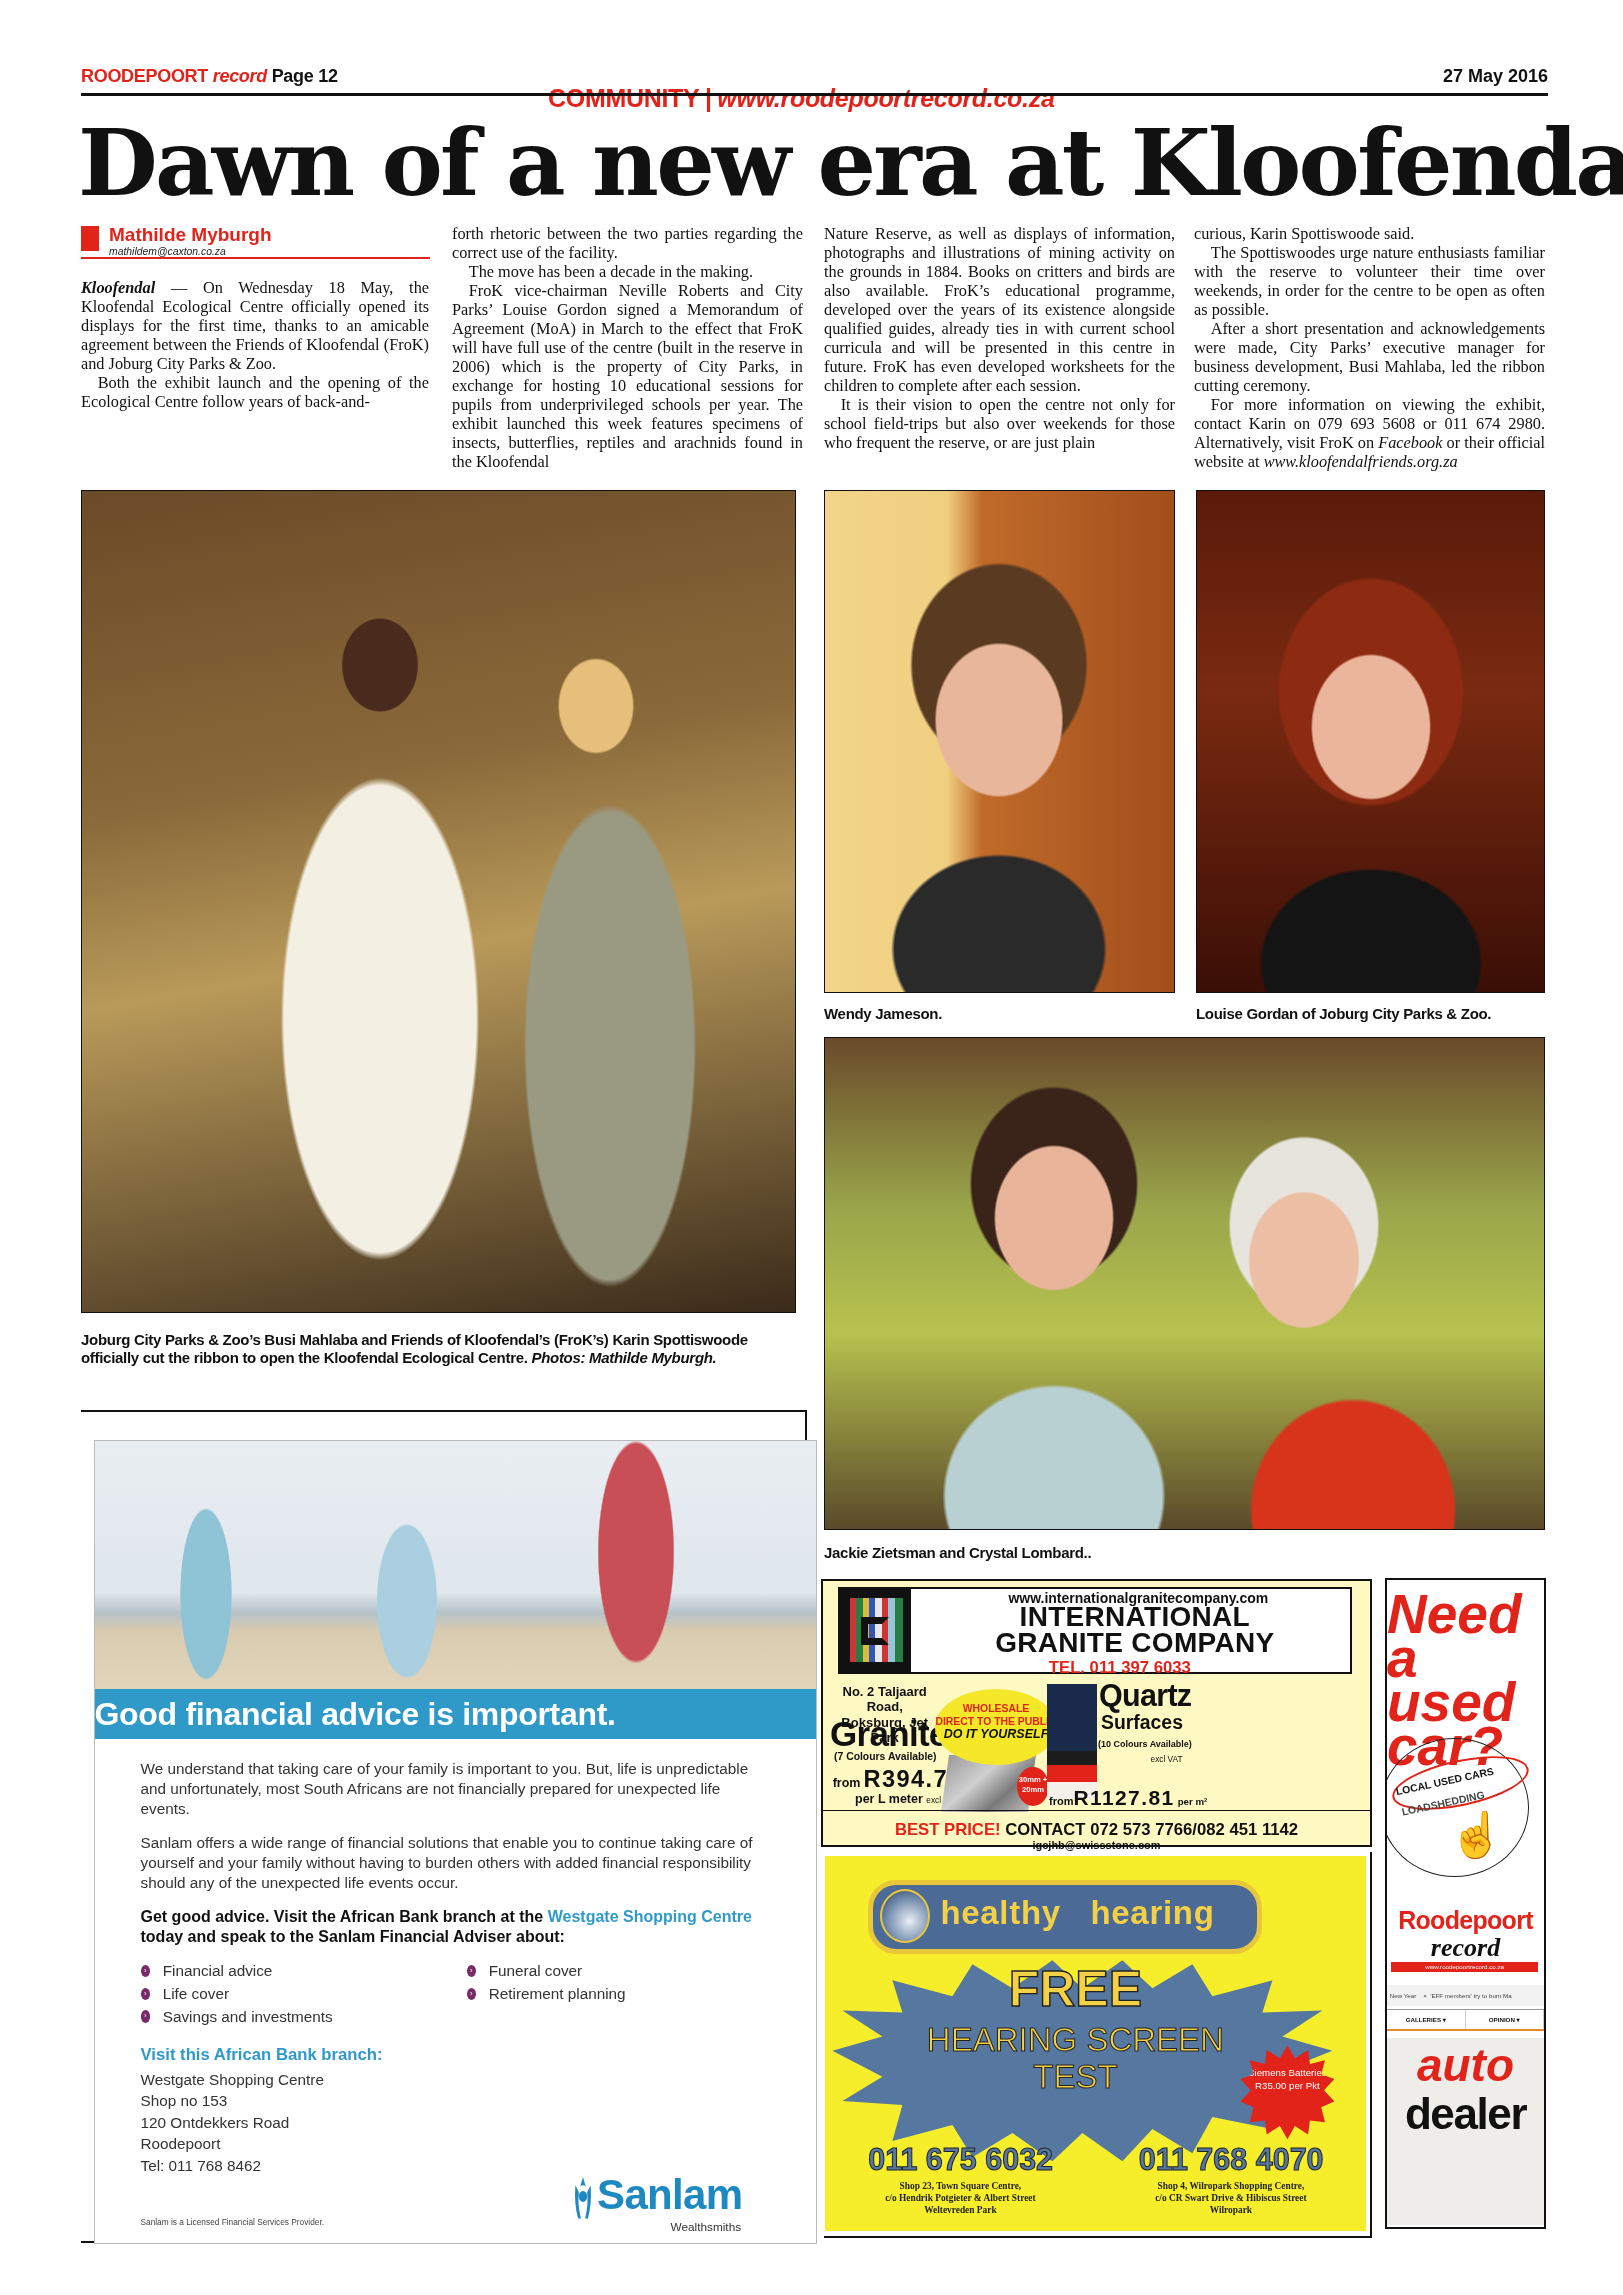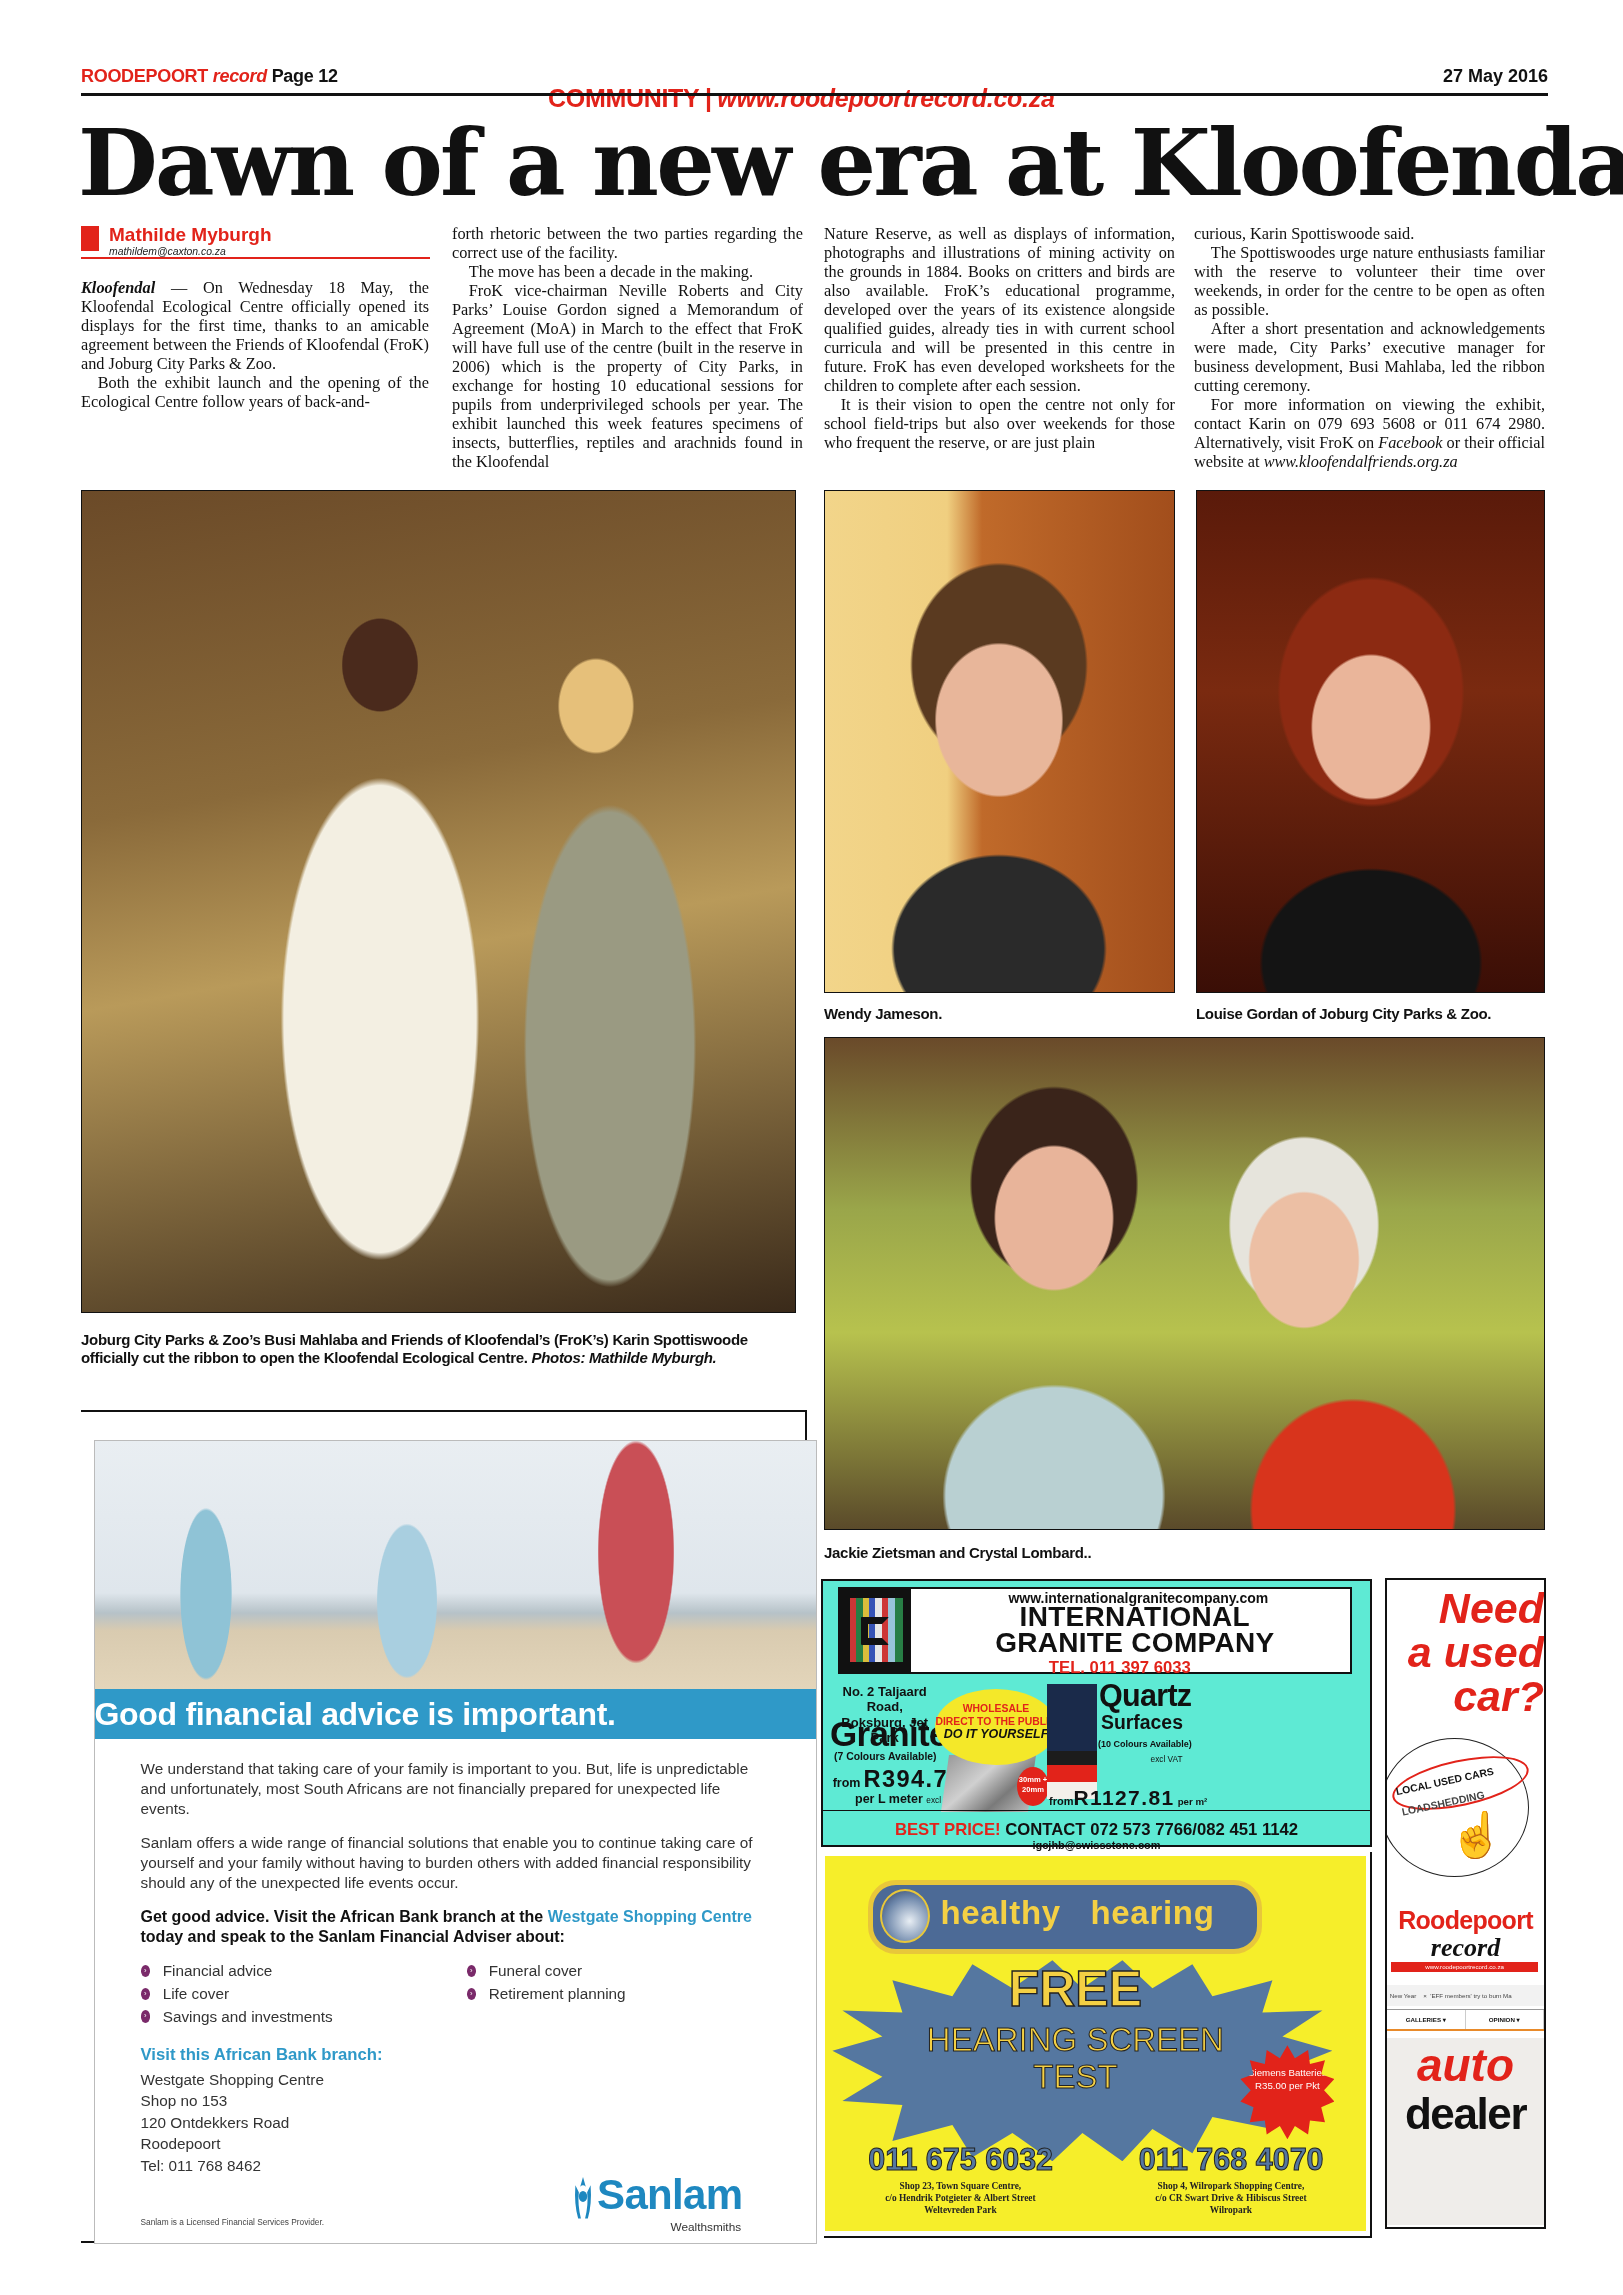--- a/index.html
+++ b/index.html
@@ -90,21 +90,21 @@
   .sanlam-list .bullet { width: 9.7px; height: 12.5px; border-radius: 50%; background: #7a2a6a; color: #fff; font-size: 7.6px; line-height: 12.5px; text-align: center; }
   .sanlam-branch-title { color: #2f99c8; font-weight: bold; font-size: 16.7px; margin-bottom: 4.2px; }
   .sanlam-addr div { line-height: 21.5px; font-size: 15.3px; }
   .sanlam-disclaimer { position: absolute; left: 46px; top: 776px; font-family: "Liberation Sans", sans-serif; font-size: 8.3px; color: #444; }
   .sanlam-logo { position: absolute; left: 479px; top: 736px; width: 201px; height: 62px; }
   .sanlam-logo .icon { position: absolute; left: 0; top: 0; width: 18px; height: 43px; }
   .sanlam-logo .word { position: absolute; left: 23.6px; top: -5.6px; font-family: "Liberation Sans", sans-serif; font-weight: bold; font-size: 42px; color: #1e88c0; letter-spacing: -0.7px; }
   .sanlam-logo .sub { position: absolute; left: 97px; top: 43px; font-family: "Liberation Sans", sans-serif; font-size: 11.8px; color: #333; }
 
   
-  .granite { left: 821px; top: 1579px; width: 551px; height: 268px; border: 2.1px solid #111; background: #5eead4; font-family: "Liberation Sans", sans-serif; }
+  .granite { left: 821px; top: 1579px; width: 551px; height: 268px; border: 2.1px solid #111; background: #fef9c3; font-family: "Liberation Sans", sans-serif; }
   .granite-top { position: absolute; left: 15.3px; top: 5.6px; width: 514px; height: 87px; border: 2.1px solid #111; background: #fff; }
   .granite-logo { position: absolute; left: 0; top: 0; width: 71px; height: 83px; background: #111; }
   .granite-logo .mosaic { position: absolute; left: 9.7px; top: 9.7px; width: 53px; height: 64px;
     background:
       linear-gradient(90deg, #e23a3a 0 12%, #2a8a4a 12% 24%, #f0d040 24% 36%, #3a5ac8 36% 48%, #ffffff 48% 60%, #e23a3a 60% 72%, #a8d8f0 72% 84%, #2a8a4a 84% 100%);
     opacity: 0.9; }
   .granite-logo .g { position: absolute; left: 21px; top: 28px; width: 28px; height: 28px; border: 7px solid #111; border-right-color: transparent; border-radius: 1.4px; }
   .granite-url { position: absolute; left: 90px; top: 1.4px; width: 416px; text-align: center; font-weight: bold; font-size: 14px; }
   .granite-name { position: absolute; left: 76px; top: 15.3px; width: 437px; text-align: center; font-weight: bold; font-size: 28px; line-height: 26px; letter-spacing: 0.3px; }
   .granite-tel { position: absolute; left: 61px; top: 69px; width: 437px; text-align: center; font-weight: bold; font-size: 16.7px; color: #e2231a; }
@@ -145,21 +145,21 @@
   .hh-free { position: absolute; left: 0; top: 104px; width: 500px; text-align: center; font-weight: bold; font-size: 50px; color: #f4d044; -webkit-text-stroke: 1.4px #222; }
   .hh-screen { position: absolute; left: 0; top: 165px; width: 500px; text-align: center; font-size: 33px; color: #f4d044; -webkit-text-stroke: 1px #222; line-height: 37px; }
   .hh-star { position: absolute; left: 415px; top: 189px; width: 94px; height: 94px; background: #e2231a;
     clip-path: polygon(50% 0%, 58% 14%, 72% 5%, 74% 20%, 90% 16%, 86% 31%, 100% 36%, 89% 48%, 100% 60%, 86% 66%, 90% 82%, 74% 80%, 72% 95%, 58% 86%, 50% 100%, 42% 86%, 28% 95%, 26% 80%, 10% 82%, 14% 66%, 0% 60%, 11% 48%, 0% 36%, 14% 31%, 10% 16%, 26% 20%, 28% 5%, 42% 14%);
     color: #fff; text-align: center; font-size: 9.7px; line-height: 12.5px; padding-top: 22px; }
   .hh-phones { position: absolute; left: 0; top: 286px; width: 541px; display: flex; justify-content: space-around; font-weight: bold; font-size: 30.5px; color: #5577a0; -webkit-text-stroke: 1px #222; }
   .hh-addrs { position: absolute; left: 0; top: 325px; width: 541px; display: flex; justify-content: space-around; font-family: "Liberation Serif", serif; font-weight: bold; font-size: 9.4px; line-height: 11.8px; text-align: center; color: #222; }
 
   
   .usedcar { left: 1385px; top: 1578px; width: 161px; height: 651px; border: 2.8px solid #111; background: #fff; overflow: hidden; font-family: "Liberation Sans", sans-serif; }
-  .uc-need { position: absolute; left: 0; top: 6px; width: 100%; text-align: right; font-weight: bold; font-style: italic; font-size: 43px; line-height: 44px; color: #e2231a; }
+  .uc-need { position: absolute; left: 0; top: 12px; width: 100%; text-align: left; font-weight: bold; font-style: italic; font-size: 55px; line-height: 44px; color: #e2231a; }
   .uc-circle { position: absolute; left: -7px; top: 158px; width: 149px; height: 139px; border: 1.4px solid #222; border-radius: 50%; }
   .uc-ring { position: absolute; left: 4.2px; top: 180px; width: 139px; height: 46px; border: 2.1px solid #e2231a; border-radius: 50%; transform: rotate(-12deg); }
   .uc-local { position: absolute; left: 8.3px; top: 196px; font-size: 10.4px; font-weight: bold; transform: rotate(-12deg); }
   .uc-load { position: absolute; left: 14px; top: 218px; font-size: 10.4px; font-weight: bold; color: #444; transform: rotate(-12deg); }
   .uc-hand { position: absolute; left: 62px; top: 229px; font-size: 44px; color: #fff; -webkit-text-stroke: 1.4px #333; }
   .uc-brand { position: absolute; left: 0; top: 326px; width: 100%; text-align: center; font-weight: bold; font-size: 25px; color: #e2231a; letter-spacing: -0.7px; }
   .uc-record { position: absolute; left: 0; top: 353px; width: 100%; text-align: center; font-family: "Liberation Serif", serif; font-style: italic; font-weight: bold; font-size: 26px; color: #111; }
   .uc-url { position: absolute; left: 4.2px; top: 382px; width: 147px; height: 9.7px; background: #e2231a; color: #fff; font-size: 6.2px; text-align: center; line-height: 9.7px; }
   .uc-ticker { position: absolute; left: 0; top: 405px; width: 100%; height: 21px; background: #f2f2f2; font-size: 6.2px; line-height: 21px; white-space: nowrap; padding-left: 2.8px; color: #444; }
   .uc-nav { position: absolute; left: 0; top: 429px; width: 100%; height: 22px; display: flex; border-top: 0.7px solid #999; border-bottom: 2.8px solid #e88a2a; font-size: 6.2px; font-weight: bold; }

